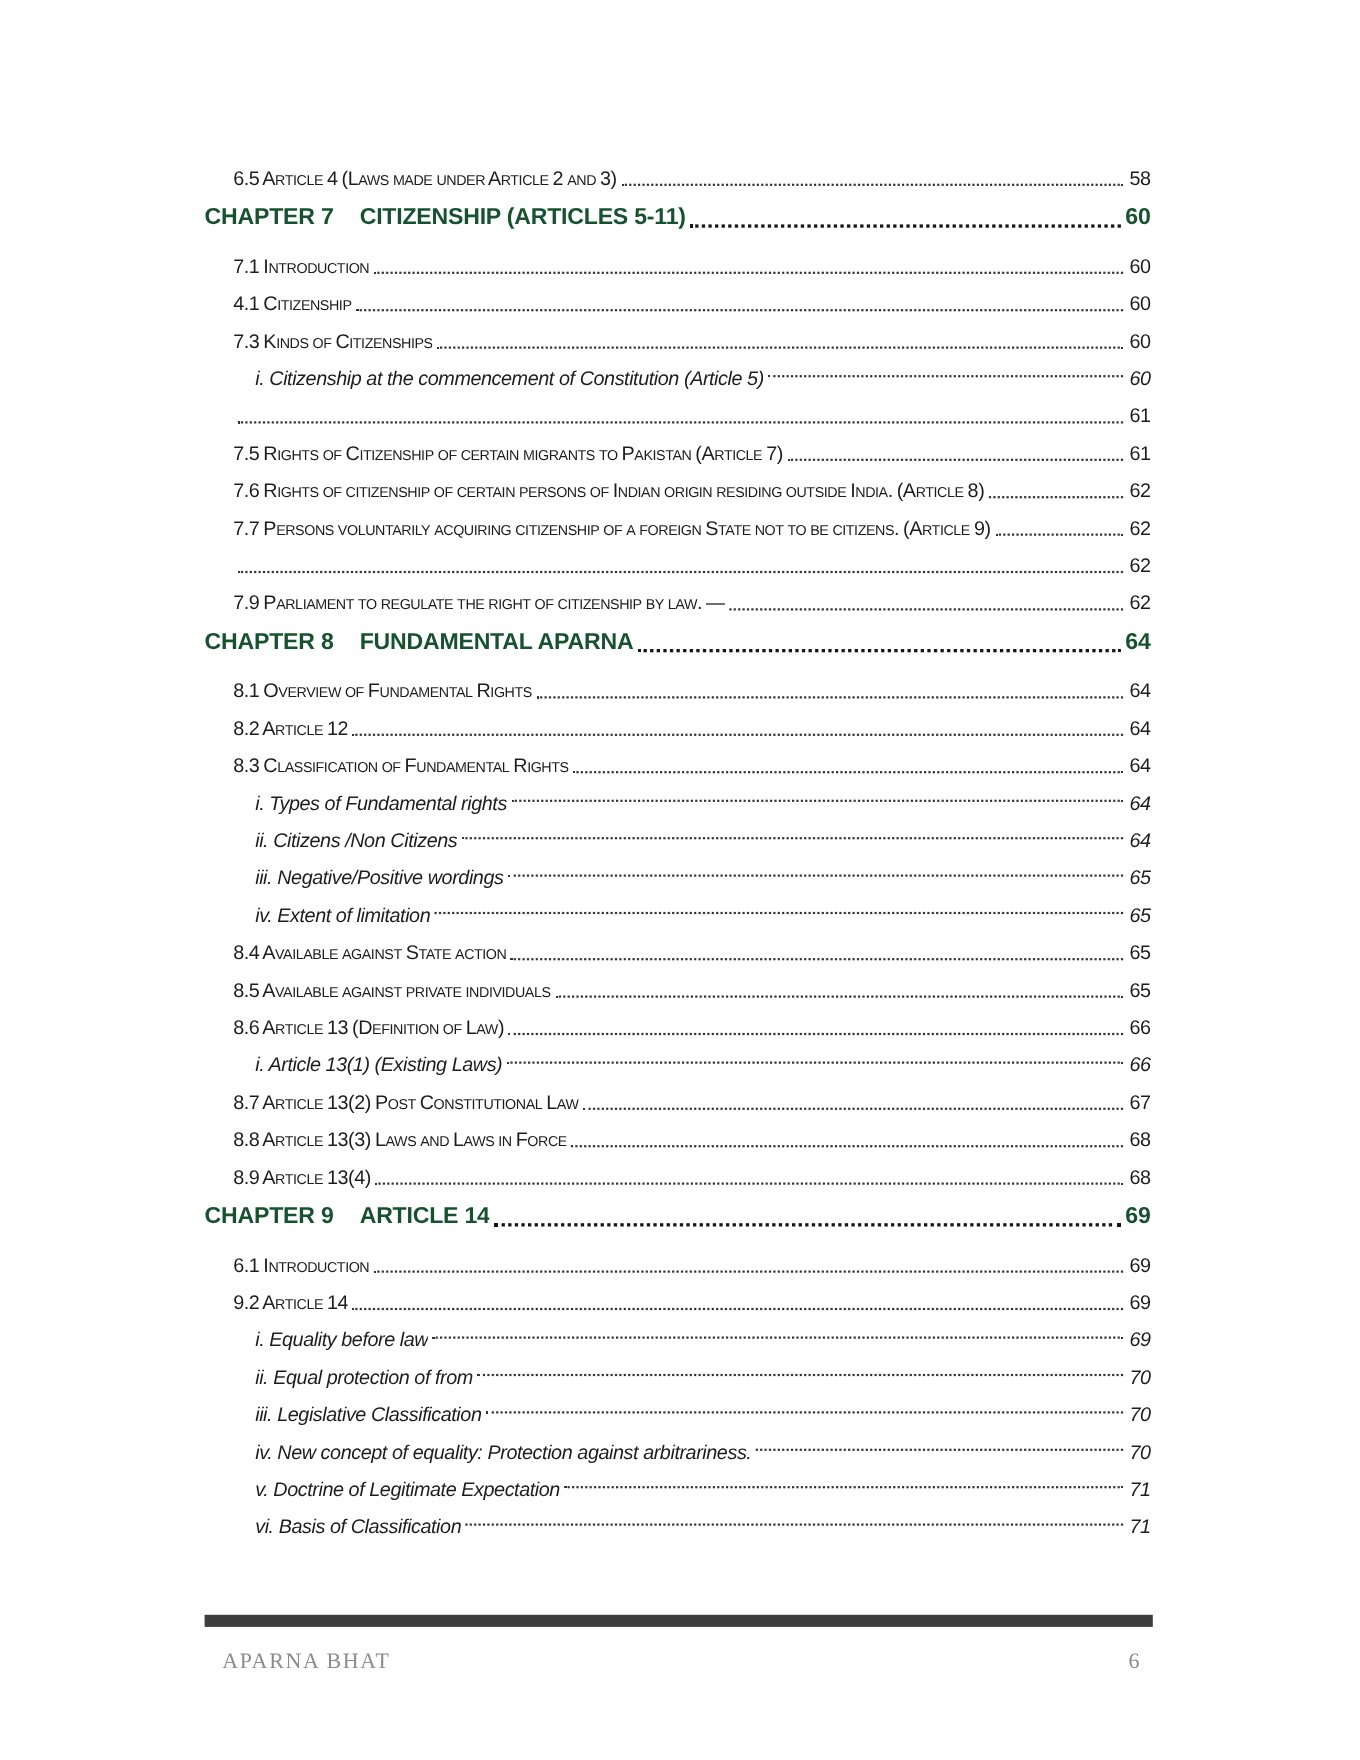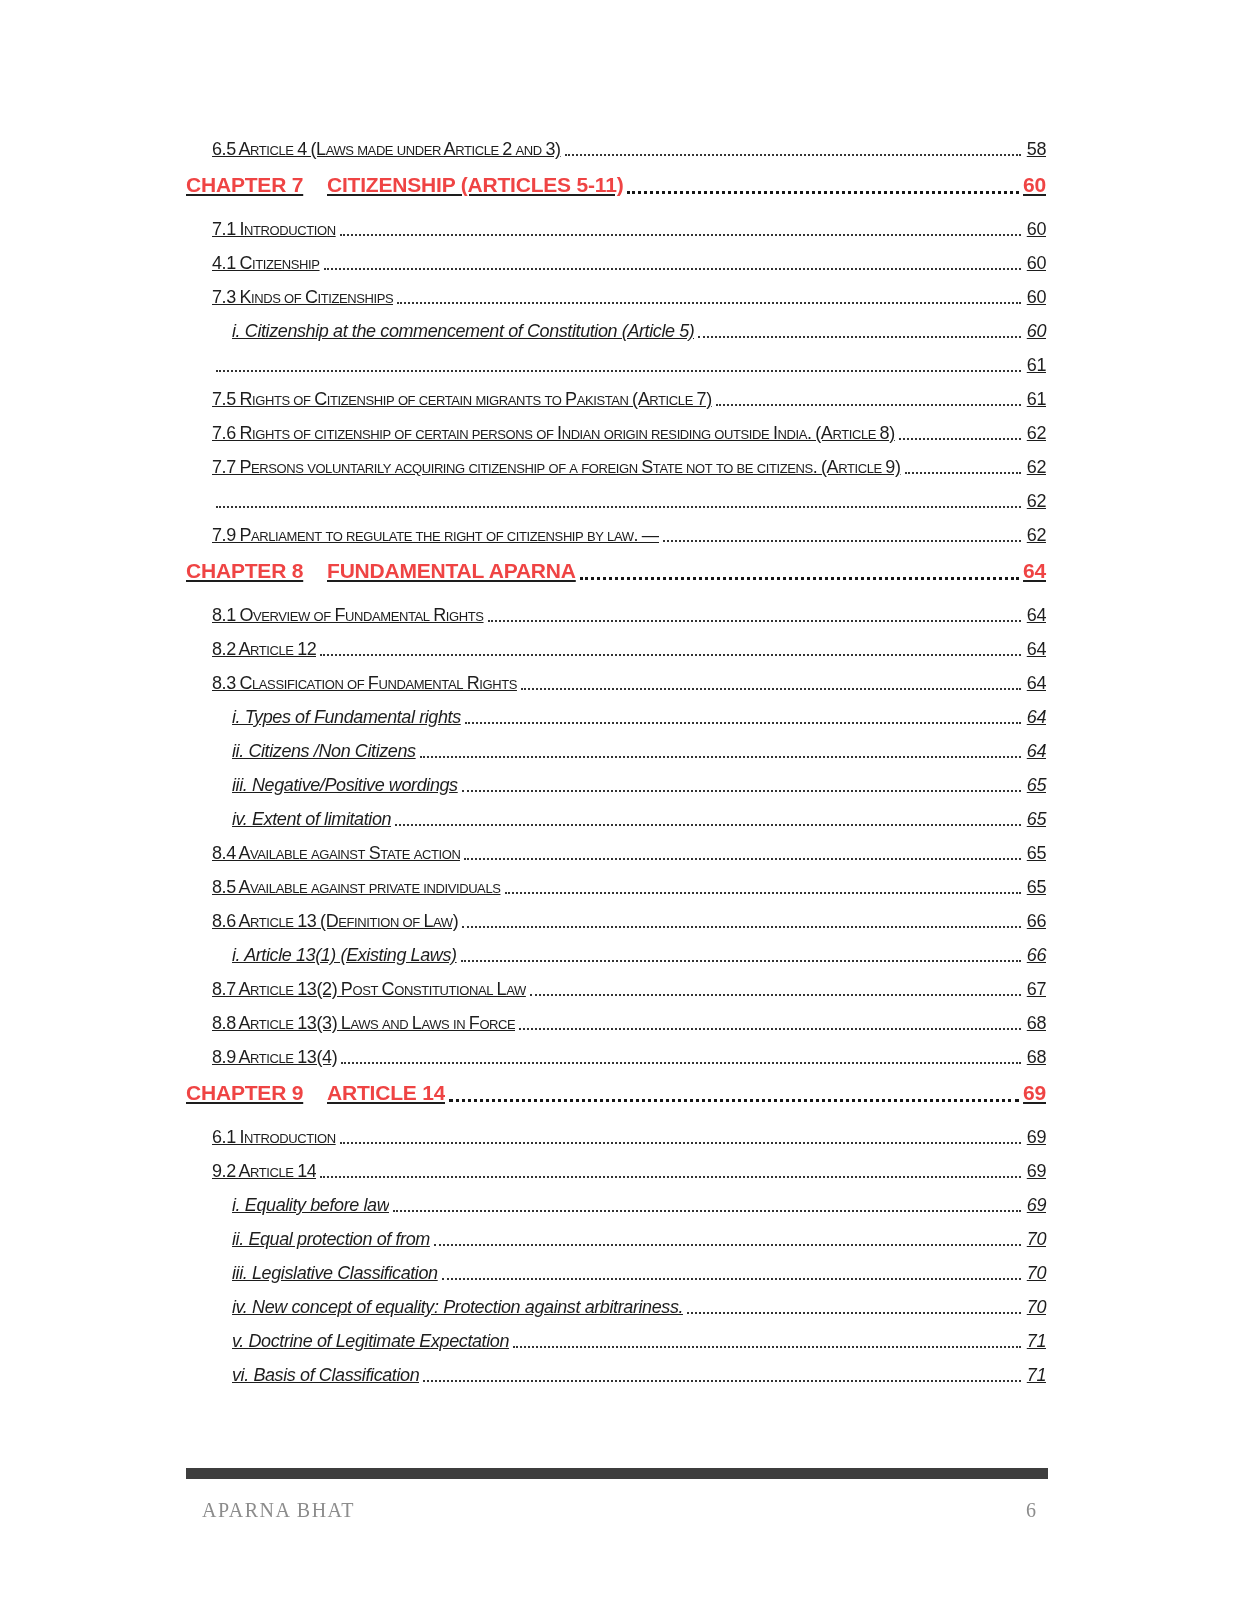--- a/index.html
+++ b/index.html
@@ -12,52 +12,52 @@
     width: 1236px;
     height: 1600px;
     background: #ffffff;
     font-family: "Liberation Sans", sans-serif;
     color: var(--body_text, #1d1d1d);
     overflow: hidden;
   }
   .toc {
     position: absolute;
     left: 186px;
-    top: 138px;
+    top: 151px;
     width: 860px;
-    text-decoration: underline;
   }
   .row {
     display: flex;
     align-items: flex-end;
     height: 22px;
     margin-bottom: 12px;
     font-size: 18px;
     line-height: 22px;
     letter-spacing: -0.4px;
     white-space: nowrap;
   }
   .row.section { padding-left: 26px; }
   .row.section .entry-text {
     font-variant: small-caps;
     word-spacing: -1px;
   }
   .row.sub {
     padding-left: 46px;
     font-style: italic;
+    align-items: center;
   }
   .row.chapter {
     font-weight: 700;
     font-size: 21px;
     height: 26px;
     line-height: 26px;
     margin-top: 10px;
     margin-bottom: 20px;
     letter-spacing: -0.2px;
-    color: #ef4444;
+    color: #14532d;
   }
   .row.chapter .ch-label {
     flex: 0 0 auto;
     width: 141px;
   }
   .entry-text { flex: 0 1 auto; overflow: hidden; }
   .leader {
     flex: 1 1 auto;
     min-width: 8px;
     border-bottom: 2px dotted var(--leader_dots, #333333);

